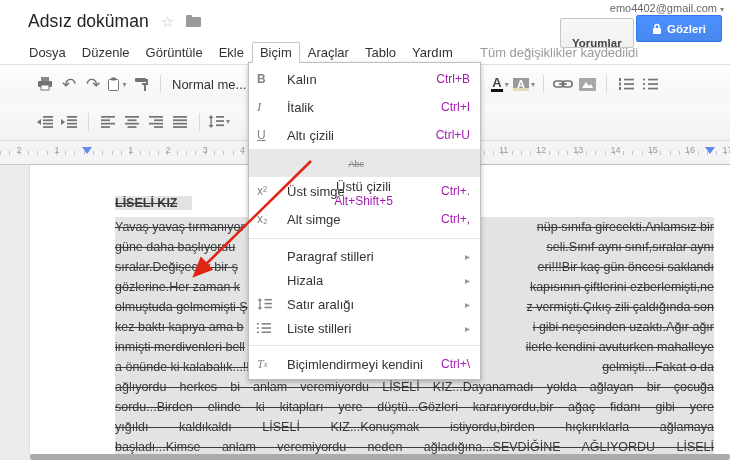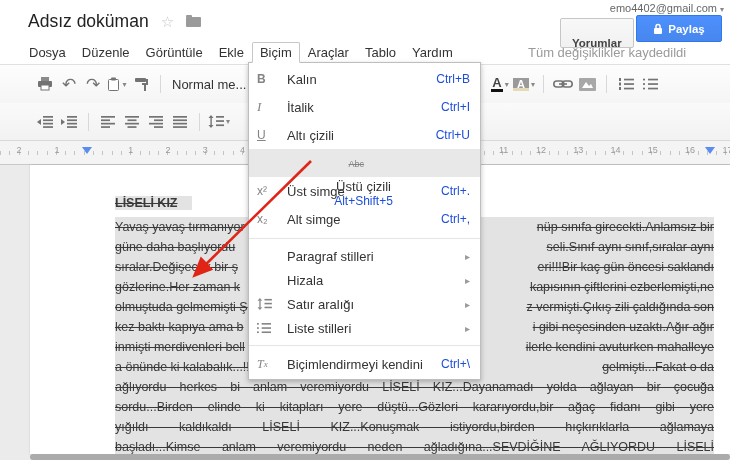--- a/index.html
+++ b/index.html
@@ -25,21 +25,21 @@
   .btn-share {
     position:absolute; left:636px; top:15px; height:27px; width:86px;
     background:linear-gradient(#4d90fe,#4787ed); border:1px solid #3079ed; border-radius:2px;
     font-size:11.5px; font-weight:bold; color:#fff; cursor:pointer;
     display:flex; align-items:center; justify-content:center; gap:5px;
   }
   
   .menubar { position:absolute; left:21px; top:41px; height:22px; display:flex; align-items:center; font-size:13px; color:#333; }
   .mb-item { padding:2px 7px; cursor:pointer; border:1px solid transparent; }
   .mb-item.active { background:#fff; border:1px solid #c6c6c6; border-radius:2px 2px 0 0; border-bottom-color:#fff; position:relative; z-index:51; }
-  .save-status { position:absolute; left:480px; top:45px; font-size:13px; color:#9a9a9a;margin-left:48px; }
+  .save-status { position:absolute; left:480px; top:45px; font-size:13px; color:#9a9a9a; }
   
   .tbrow1 { position:absolute; left:0; top:64px; width:730px; height:39px; background:linear-gradient(#fdfdfd,#f5f5f5); border-top:1px solid #e0e0e0; display:flex; align-items:center; padding:0 68px 0 33px; }
   .tbrow2 { position:absolute; left:0; top:103px; width:730px; height:38px; background:linear-gradient(#fafafa,#f2f2f2); border-bottom:1px solid #d9d9d9; display:flex; align-items:center; padding-left:33px; }
   .tbtn { display:flex; align-items:center; justify-content:center; min-width:24px; height:24px; border-radius:2px; cursor:pointer; color:#737373; }
   .vsep { width:1px; height:18px; background:#d8d8d8; margin:0 7px; flex:0 0 1px; }
   .caret { font-size:8px; color:#888; margin-left:2px; }
   .style-name { font-size:13px; color:#333; margin-left:4px; white-space:nowrap; cursor:pointer; }
   .glyph-undo,.glyph-redo { font-size:17px; color:#737373; line-height:1; }
   .a-color { font-size:13px; font-weight:bold; color:#444; display:inline-block; border-bottom:3px solid #111; line-height:13px; padding:0 1px; }
   .a-hl { font-size:11px; font-weight:bold; color:#fff; background:#9a9a9a; display:inline-block; width:16px; height:13px; text-align:center; line-height:13px; border-bottom:3px solid #e5d9b8; }
@@ -68,21 +68,21 @@
   .fmt-menu {
     position:absolute; left:248px; top:62px; width:233px; z-index:50;
     background:#fff; border:1px solid #bebebe; box-shadow:0 2px 5px rgba(0,0,0,.25);
     padding:2px 0; font-size:13px; color:#333;
   }
   .mrow { display:flex; align-items:center; height:28px; padding:0 10px 0 8px; cursor:pointer; }
   .mrow.sub { height:24px; }
   .mrow.hover { background:#e8e8e8;flex-direction:column; }
   .micon { width:30px; flex:0 0 30px; color:#848484; font-size:12px; display:flex; align-items:center; }
   .mlabel { flex:1; }
-  .mshort { color:#1d4ed8; font-size:12px; }
+  .mshort { color:#a21caf; font-size:12px; }
   .marrow { color:#999; font-size:10px; }
   .msep { height:0; border-top:1px solid #e5e5e5; margin:5px 0; }
   .ic-b { font-weight:bold; }
   .ic-i { font-family:"Liberation Serif", serif; font-style:italic; font-size:13px; }
   .ic-u { text-decoration:underline; }
   .ic-abc { font-size:9px; text-decoration:line-through; }
   .ic-tx { font-family:"Liberation Serif", serif; font-style:italic; }
   .ic-tx .tx-x { font-size:9px; vertical-align:-2px; }
   
   .arrow-svg { position:absolute; left:0; top:0; width:730px; height:460px; z-index:99; pointer-events:none; }
@@ -101,21 +101,21 @@
     <span class="star">☆</span>
     <span class="folder"></span>
   </div>
 
   <button class="btn-comments">Yorumlar</button>
   <button class="btn-share">
     <svg width="10" height="12" viewBox="0 0 10 12">
         <path d="M3 5 V3.4 a2 2 0 0 1 4 0 V5" stroke="#fff" stroke-width="1.5" fill="none"></path>
         <rect x="1" y="5" width="8" height="6" rx="1" fill="#fff"></rect>
       </svg>
-    <span>Paylaş</span>
+    <span>Gözleri</span>
   </button>
 
   <div class="menubar">
     <span class="mb-item">Dosya</span>
     <span class="mb-item">Düzenle</span>
     <span class="mb-item">Görüntüle</span>
     <span class="mb-item">Ekle</span>
     <span class="mb-item active">Biçim</span>
     <span class="mb-item">Araçlar</span>
     <span class="mb-item">Tablo</span>

